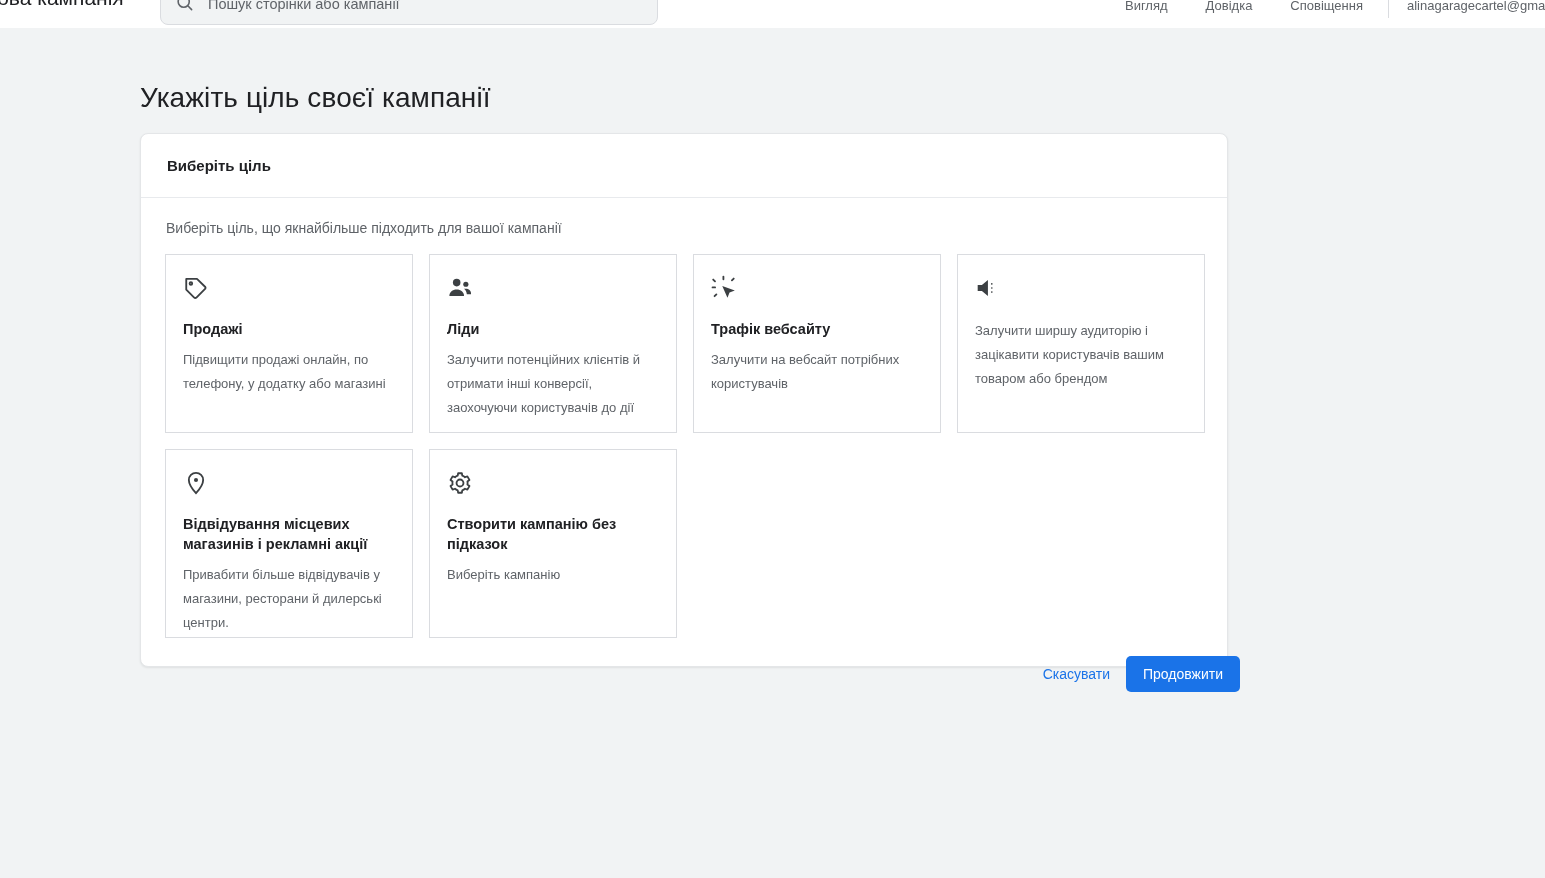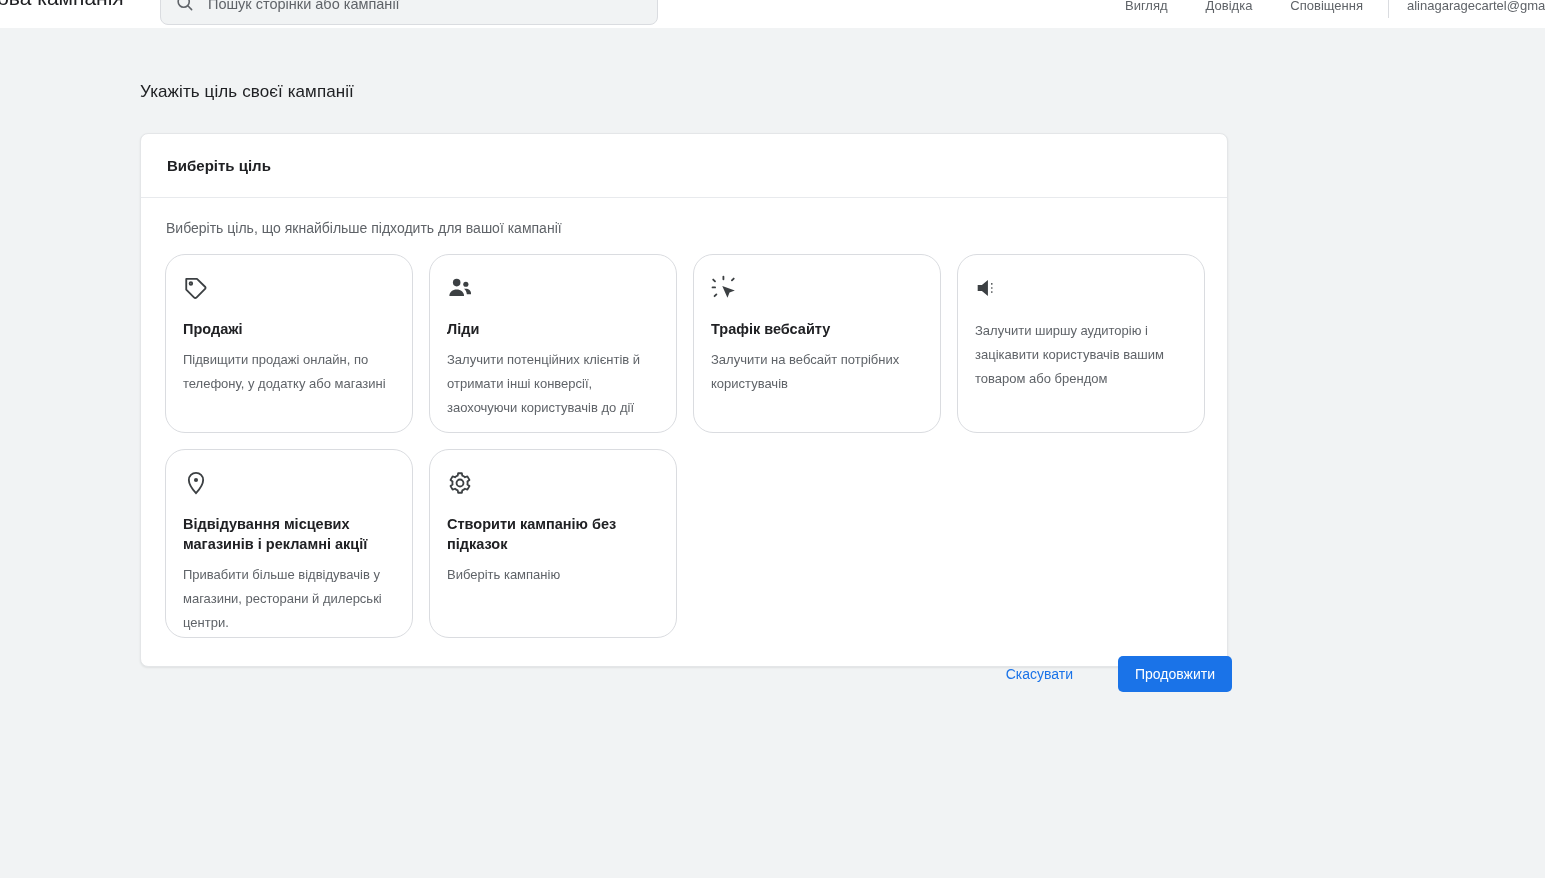--- a/index.html
+++ b/index.html
@@ -75,21 +75,21 @@
     white-space: nowrap;
     overflow: hidden;
     max-width: 150px;
     cursor: pointer;
   }
 
   
   .page-title {
     position: absolute;
     left: 140px; top: 82px;
-    font-size: 17px;
+    font-size: 28px;
     color: #202124;
     letter-spacing: 0.1px;
   }
 
   .card {
     position: absolute;
     left: 140px; top: 133px;
     width: 1088px;
     background: #ffffff;
     border: 1px solid #e4e6e8;
@@ -113,21 +113,21 @@
     margin: 0 0 18px 1px;
   }
 
   .goal-grid {
     display: grid;
     grid-template-columns: repeat(4, 248px);
     gap: 16px;
   }
   .goal-card {
     border: 1px solid #dadce0;
-    border-radius: 20px;
+    border-radius: 0;
     background: #ffffff;
     padding: 20px 17px 2px 17px;
     min-height: 176px;
     cursor: pointer;
   }
   .goal-card.tall { min-height: 179px; }
   .goal-icon {
     height: 30px;
     margin-bottom: 14px;
     color: #3c4043;
@@ -142,26 +142,26 @@
   }
   .goal-desc {
     font-size: 13px;
     color: #5f6368;
     line-height: 24px;
   }
   .goal-card.empty { visibility: hidden; }
 
   .actions {
     position: absolute;
-    left: 144px; top: 656px;
+    left: 152px; top: 656px;
     width: 1088px;
     display: flex;
     justify-content: flex-end;
     align-items: center;
-    gap: 33px;
+    gap: 4px;
   }
   .btn-cancel {
     background: transparent;
     border: none;
     color: #1a73e8;
     font-family: "Liberation Sans", sans-serif;
     font-size: 14px;
     padding: 9px 12px;
     border-radius: 4px;
     cursor: pointer;

